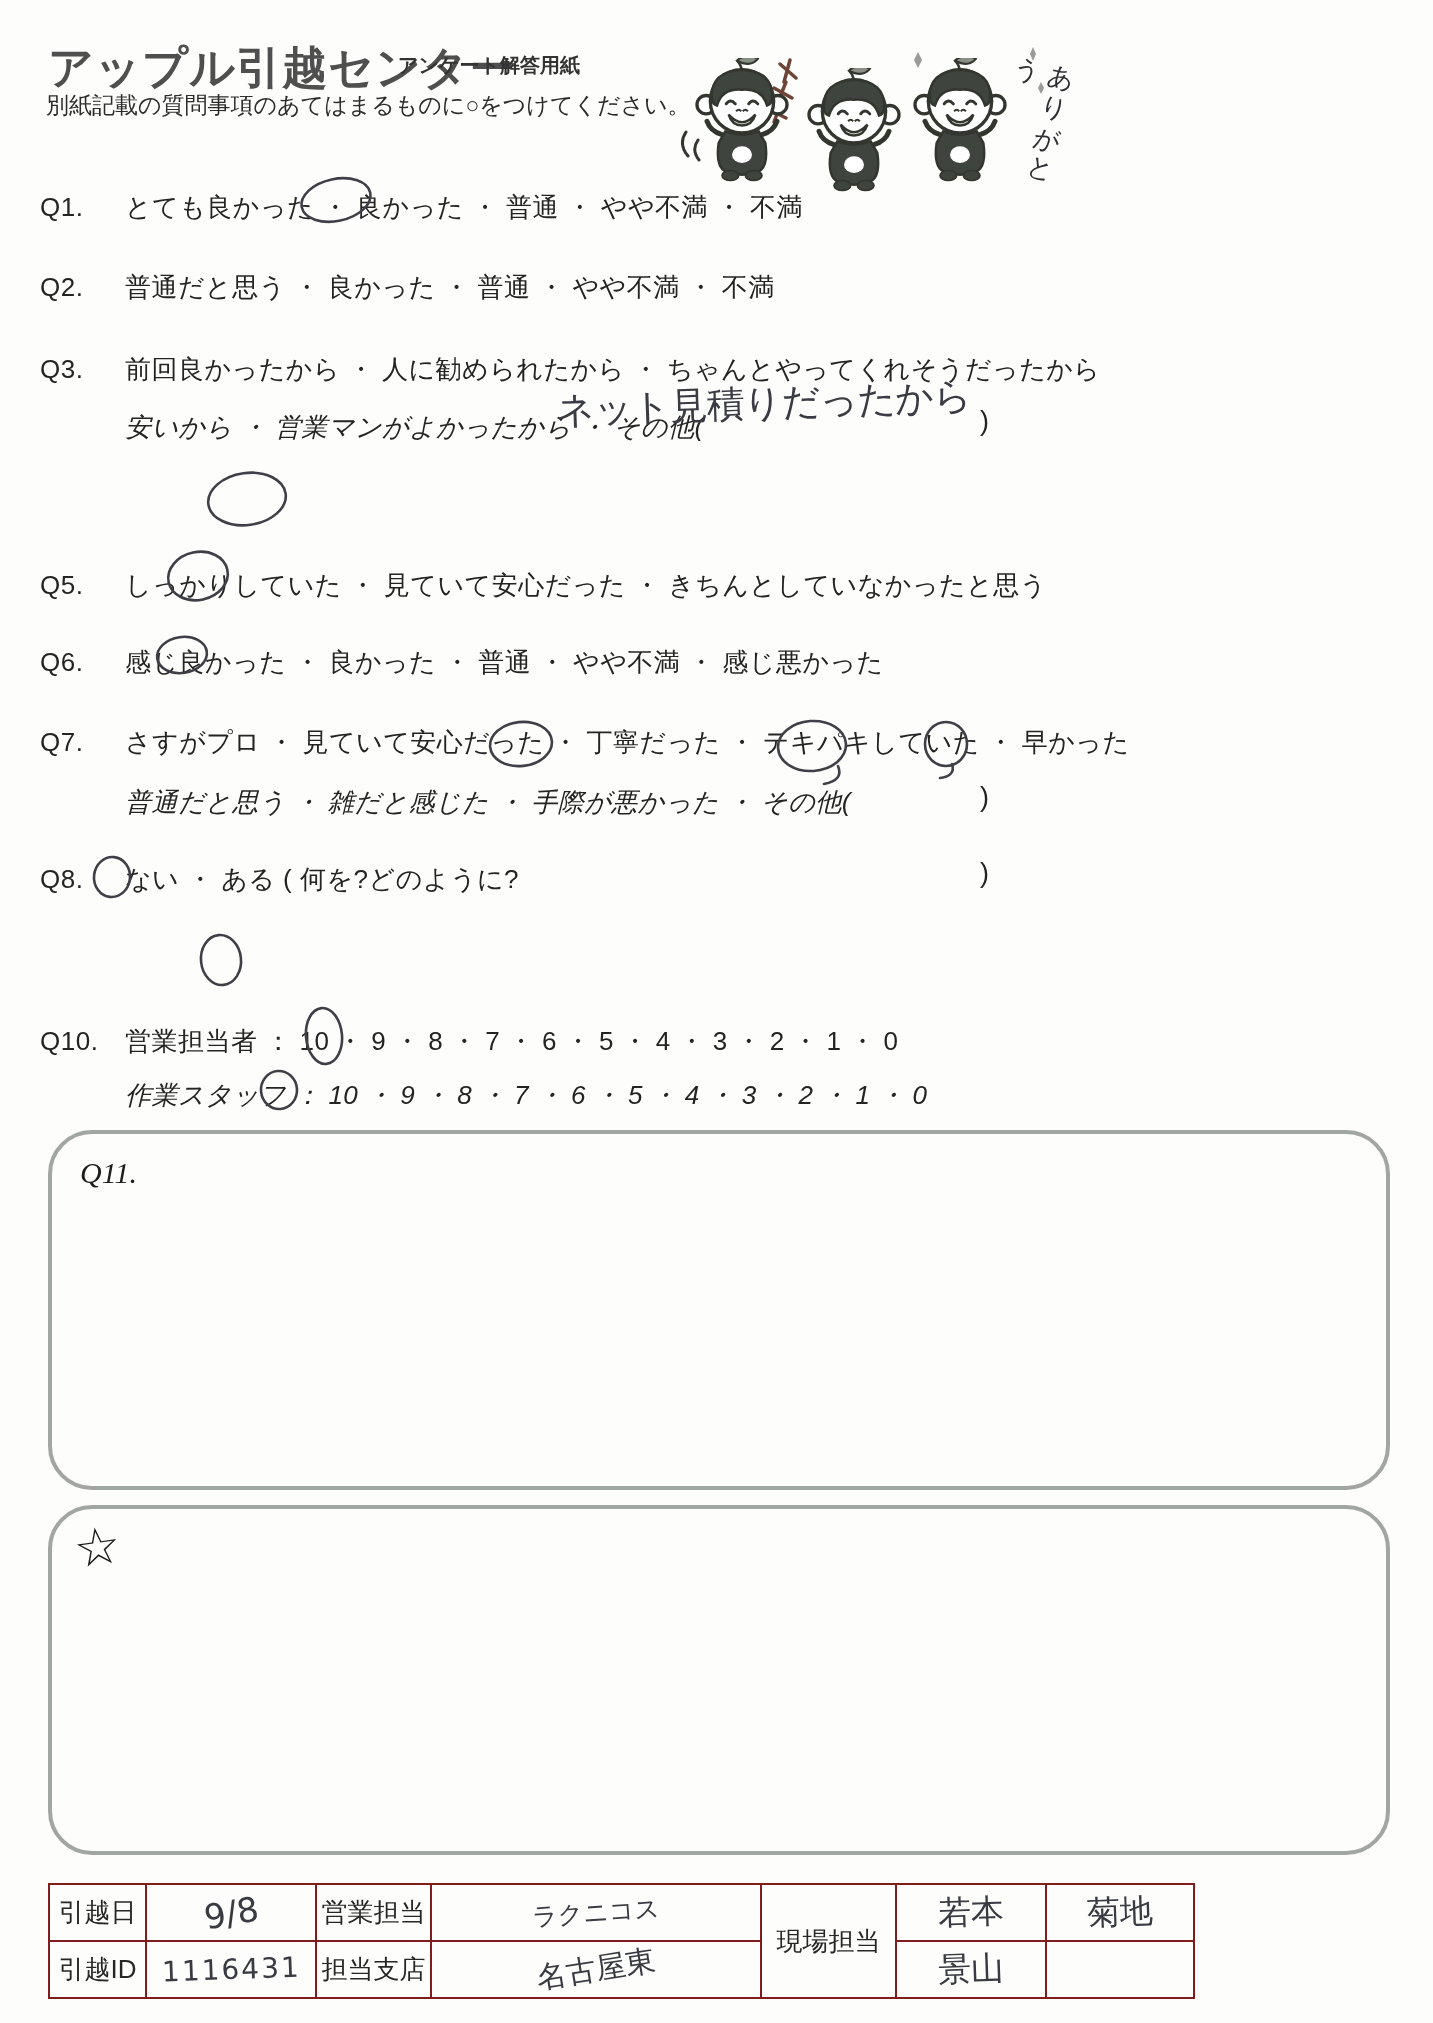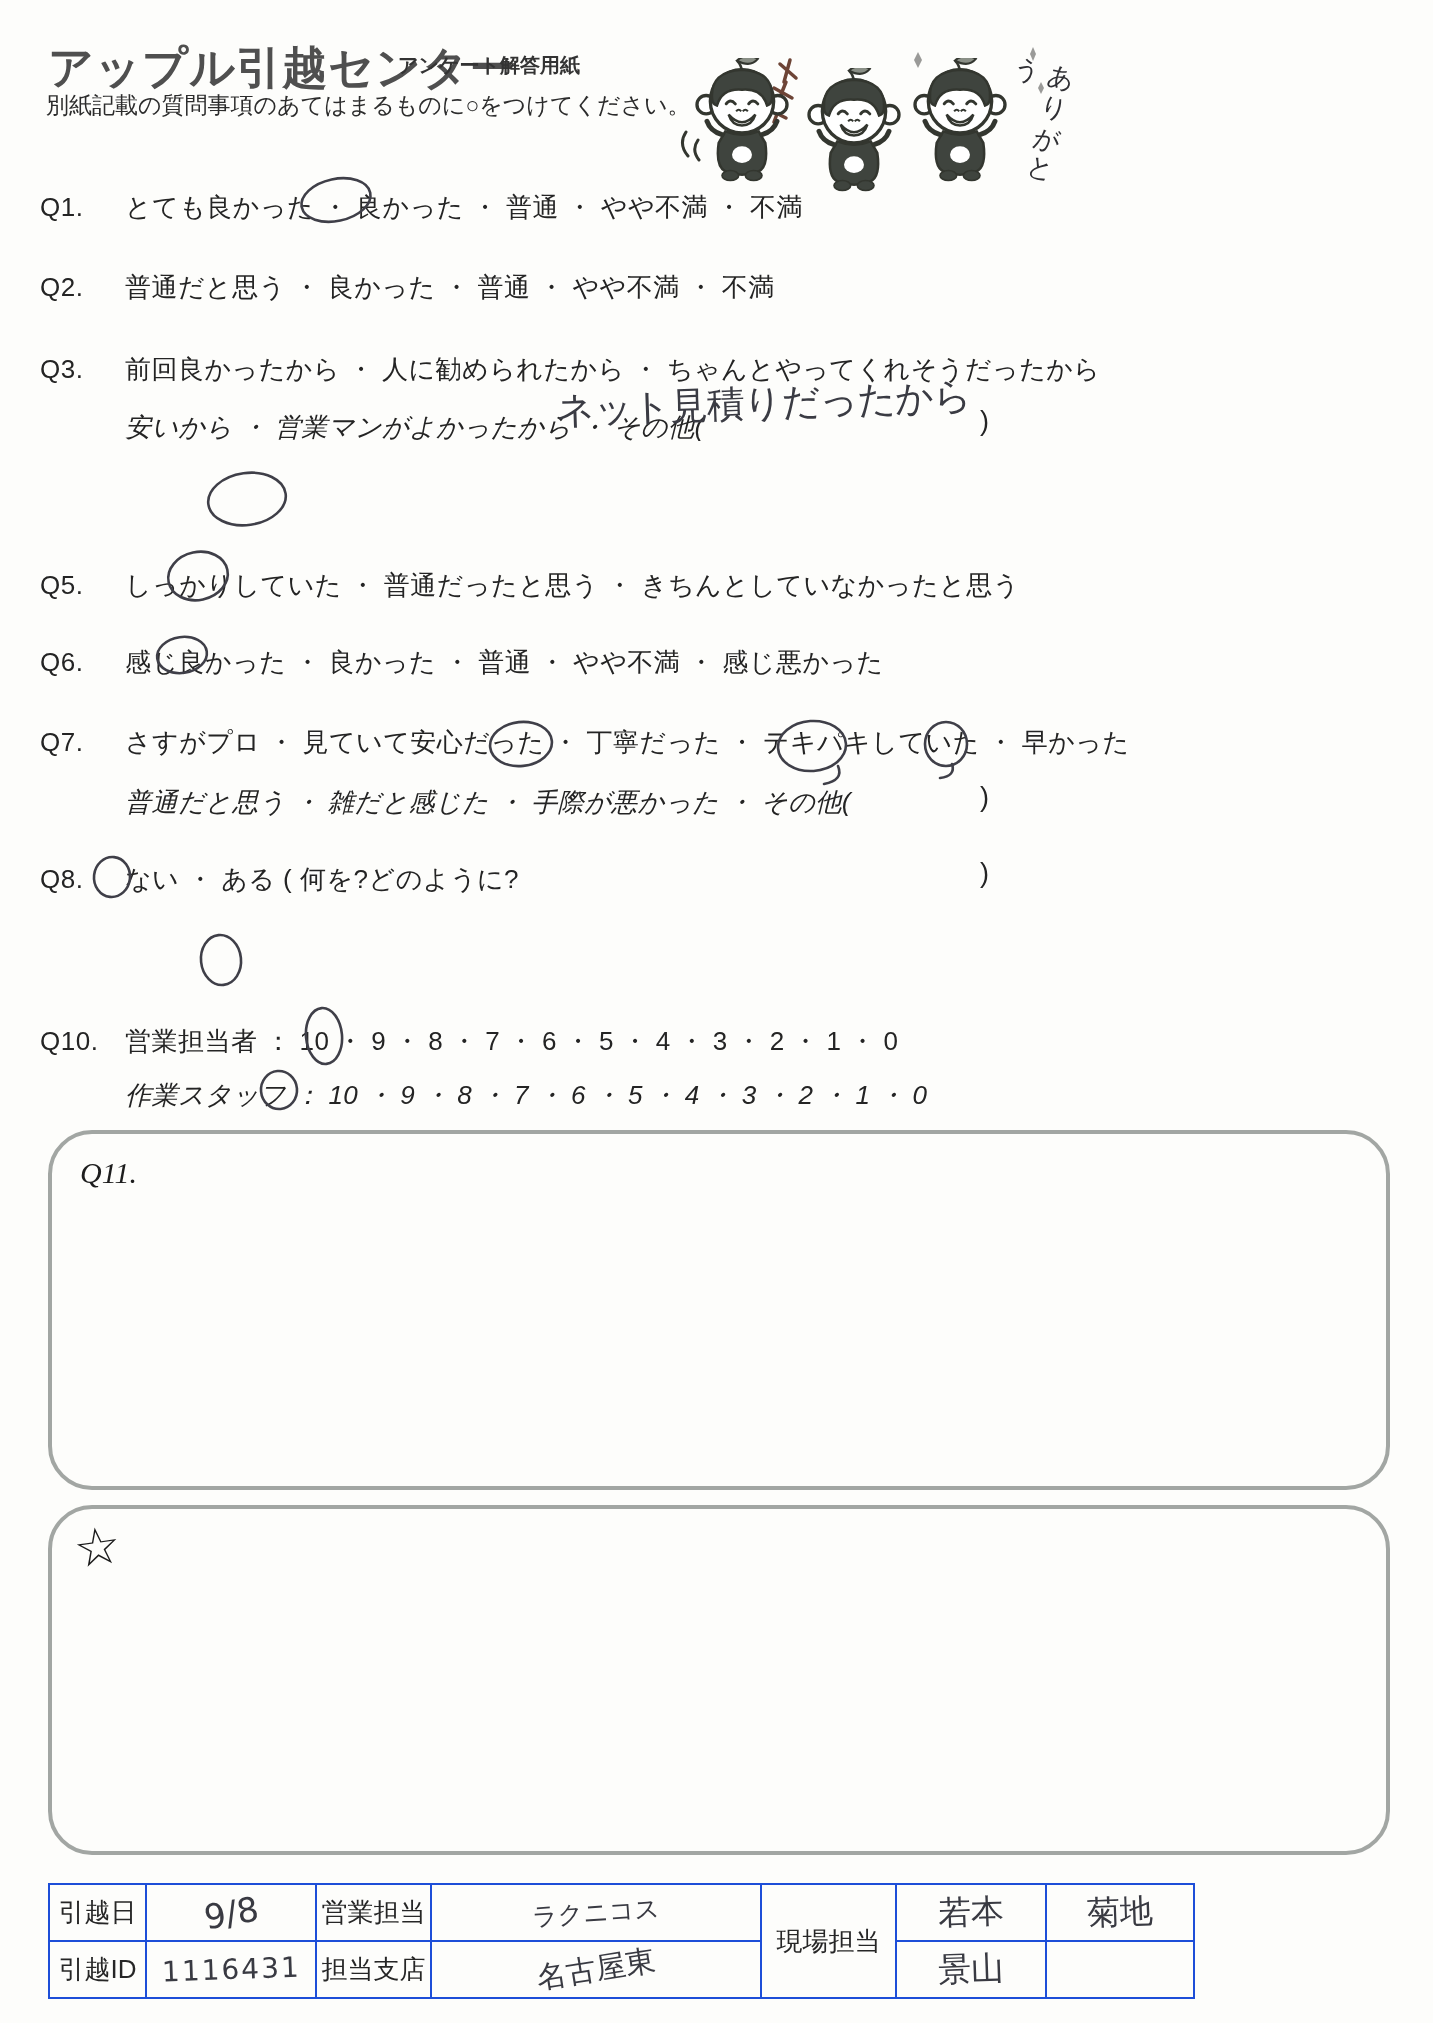--- a/index.html
+++ b/index.html
@@ -53,21 +53,21 @@
   .star-label{
     position:absolute;left:22px;top:8px;
     font-size:52px;color:#1b1b1b;transform:rotate(-8deg);
   }
   
   table.footer{
     position:absolute;left:48px;top:1883px;
     border-collapse:collapse;table-layout:fixed;
   }
   table.footer td{
-    border:2px solid #1d4ed8;height:55px;padding:0;
+    border:2px solid #7f1d1d;height:55px;padding:0;
     font-size:26px;text-align:center;vertical-align:middle;overflow:visible;
   }
   .hv{font-family:"DejaVu Sans",sans-serif;color:#393a42;display:inline-block;white-space:nowrap;}
   .hv-date{font-size:34px;transform:rotate(-10deg);}
   .hv-id{font-size:28px;transform:rotate(-2deg);letter-spacing:2px;}
   .hv-sales{font-size:25px;transform:rotate(-4deg);}
   .hv-branch{font-size:30px;transform:rotate(-9deg);}
   .hv-name{font-size:33px;transform:rotate(-2deg);}
   
   .overlay{position:absolute;left:0;top:0;pointer-events:none;}
@@ -139,21 +139,21 @@
 
   <div class="qrow" style="top:352px">
     <span class="qlabel">Q3.</span><span>前回良かったから ・ 人に勧められたから ・ ちゃんとやってくれそうだったから</span>
   </div>
   <div class="qcont" style="top:410px">安いから ・ 営業マンがよかったから ・ その他(</div>
   <div class="hand hand-q3">ネット見積りだったから</div>
   <div class="paren" style="left:980px;top:406px">)</div>
 
 
   <div class="qrow" style="top:568px">
-    <span class="qlabel">Q5.</span><span>しっかりしていた ・ 普通だったと思う ・ きちんとしていなかったと思う</span>
+    <span class="qlabel">Q5.</span><span>しっかりしていた ・ 見ていて安心だった ・ きちんとしていなかったと思う</span>
   </div>
 
   <div class="qrow" style="top:645px">
     <span class="qlabel">Q6.</span><span>感じ良かった ・ 良かった ・ 普通 ・ やや不満 ・ 感じ悪かった</span>
   </div>
 
   <div class="qrow" style="top:725px">
     <span class="qlabel">Q7.</span><span>さすがプロ ・ 見ていて安心だった ・ 丁寧だった ・ テキパキしていた ・ 早かった</span>
   </div>
   <div class="qcont" style="top:785px">普通だと思う ・ 雑だと感じた ・ 手際が悪かった ・ その他(</div>

